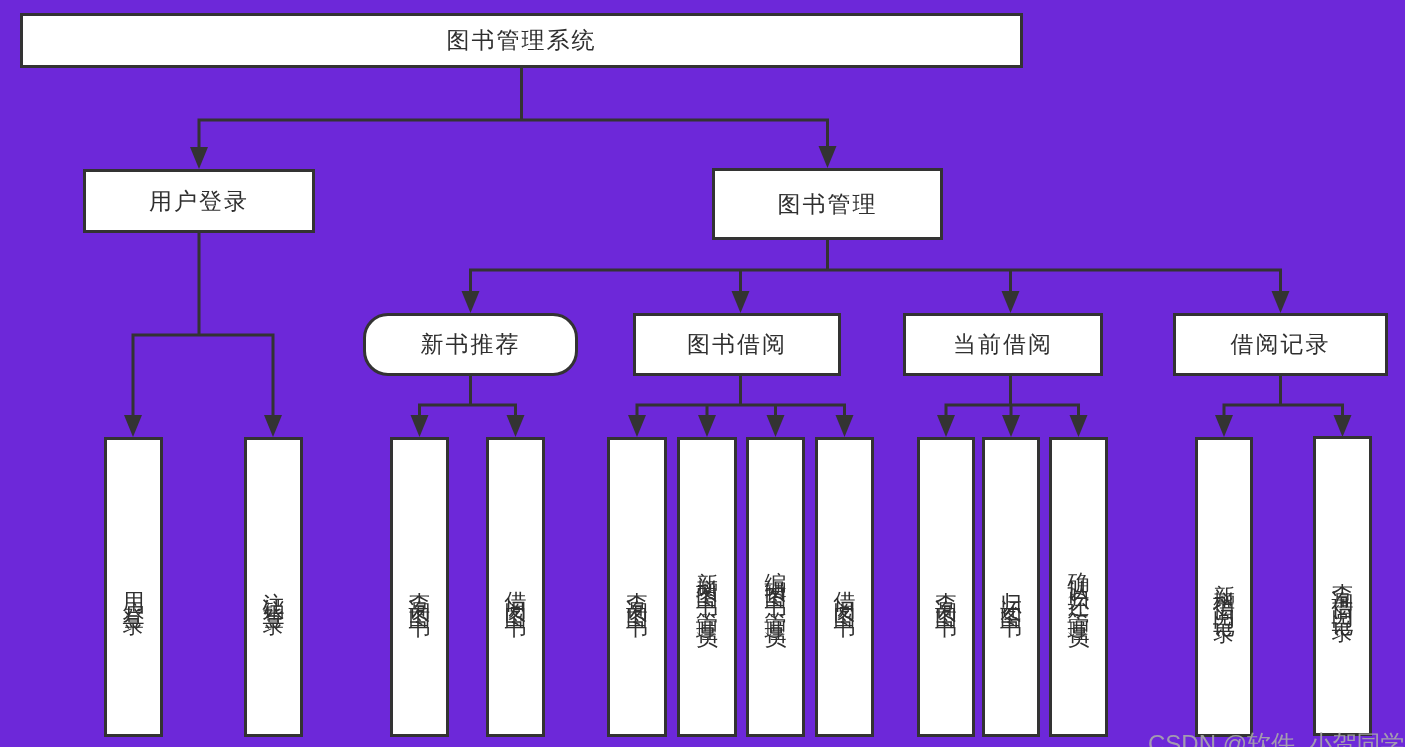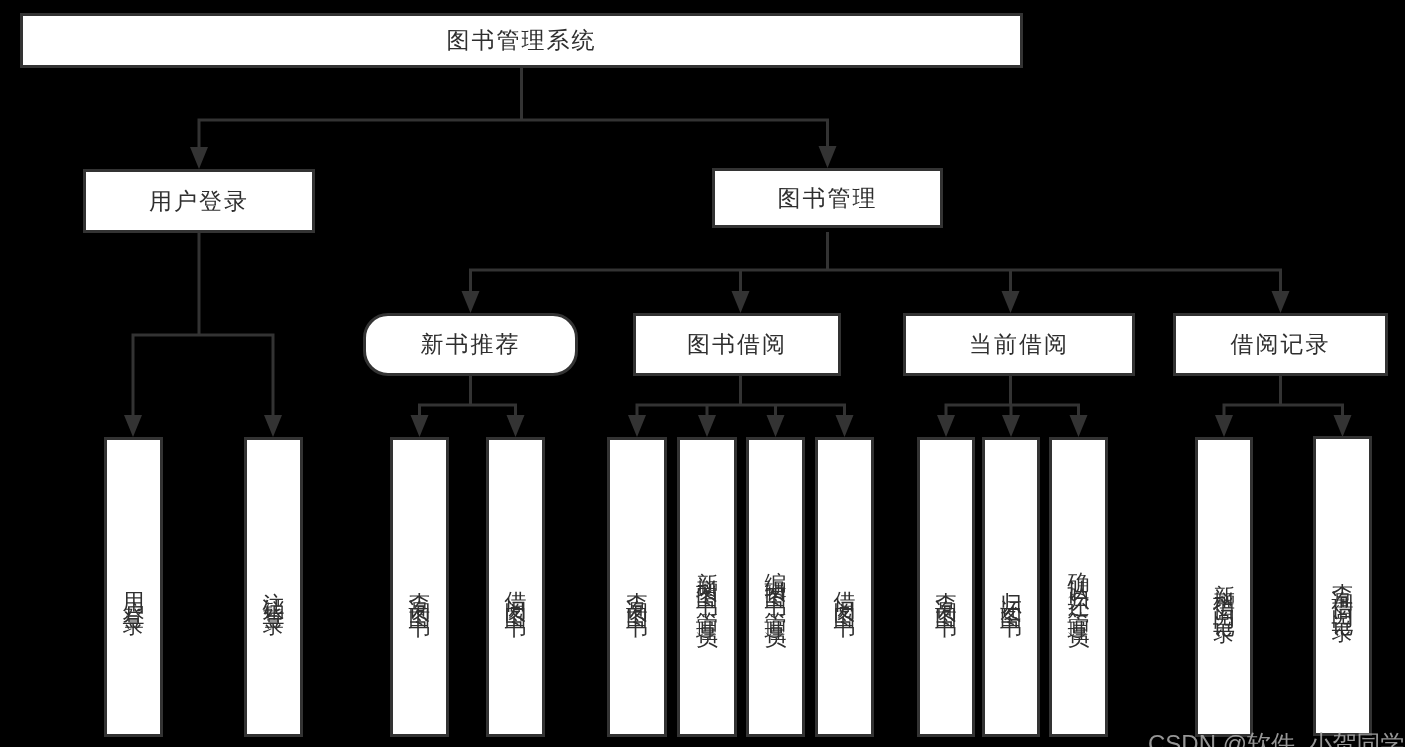--- a/index.html
+++ b/index.html
@@ -1,20 +1,20 @@
 <!DOCTYPE html>
 <html><head>
 <meta charset="utf-8">
 <style>
   html, body { margin: 0; padding: 0; background: #ffffff; }
   .stage {
     position: relative;
     width: 1405px;
     height: 747px;
-    background: #000000;
+    background: #6d28d9;
     font-family: "Liberation Sans", "DejaVu Sans", sans-serif;
     overflow: hidden;
   }
   .wires {
     position: absolute;
     left: 0; top: 0;
     width: 1405px; height: 747px;
     z-index: 1;
   }
   .wires path { stroke: #333333; stroke-width: 3; fill: none; }
@@ -105,25 +105,25 @@
     <g>
       <path d="M1280.5 376 V405 M1222.5 405 H1344 M1224 405 V418 M1342.5 405 V418"></path>
       <polygon points="1224,437 1215,415 1233,415"></polygon>
       <polygon points="1342.5,437 1333.5,415 1351.5,415"></polygon>
     </g>
   </svg>
 
   <div class="node h-node" style="left:20px; top:13px; width:1003px; height:55px;">图书管理系统</div>
 
   <div class="node h-node" style="left:83px; top:169px; width:232px; height:64px;">用户登录</div>
-  <div class="node h-node" style="left:712px; top:168px; width:231px; height:60px;">图书管理</div>
+  <div class="node h-node" style="left:712px; top:168px; width:231px; height:72px;">图书管理</div>
 
   <div class="node h-node" style="left:363px; top:313px; width:215px; height:63px;border-radius:25px;">新书推荐</div>
   <div class="node h-node" style="left:633px; top:313px; width:208px; height:63px;">图书借阅</div>
-  <div class="node h-node" style="left:903px; top:313px; width:232px; height:63px;">当前借阅</div>
+  <div class="node h-node" style="left:903px; top:313px; width:200px; height:63px;">当前借阅</div>
   <div class="node h-node" style="left:1173px; top:313px; width:215px; height:63px;">借阅记录</div>
 
   <div class="node leaf" style="left:104px; top:437px; width:59px; height:300px;">用户登录</div>
   <div class="node leaf" style="left:244px; top:437px; width:59px; height:300px;">注销登录</div>
 
   <div class="node leaf" style="left:390px; top:437px; width:59px; height:300px;">查询图书</div>
   <div class="node leaf" style="left:486px; top:437px; width:59px; height:300px;">借阅图书</div>
 
   <div class="node leaf" style="left:607px; top:437px; width:60px; height:300px;">查询图书</div>
   <div class="node leaf" style="left:677px; top:437px; width:60px; height:300px;">新增图书（管理员）</div>

